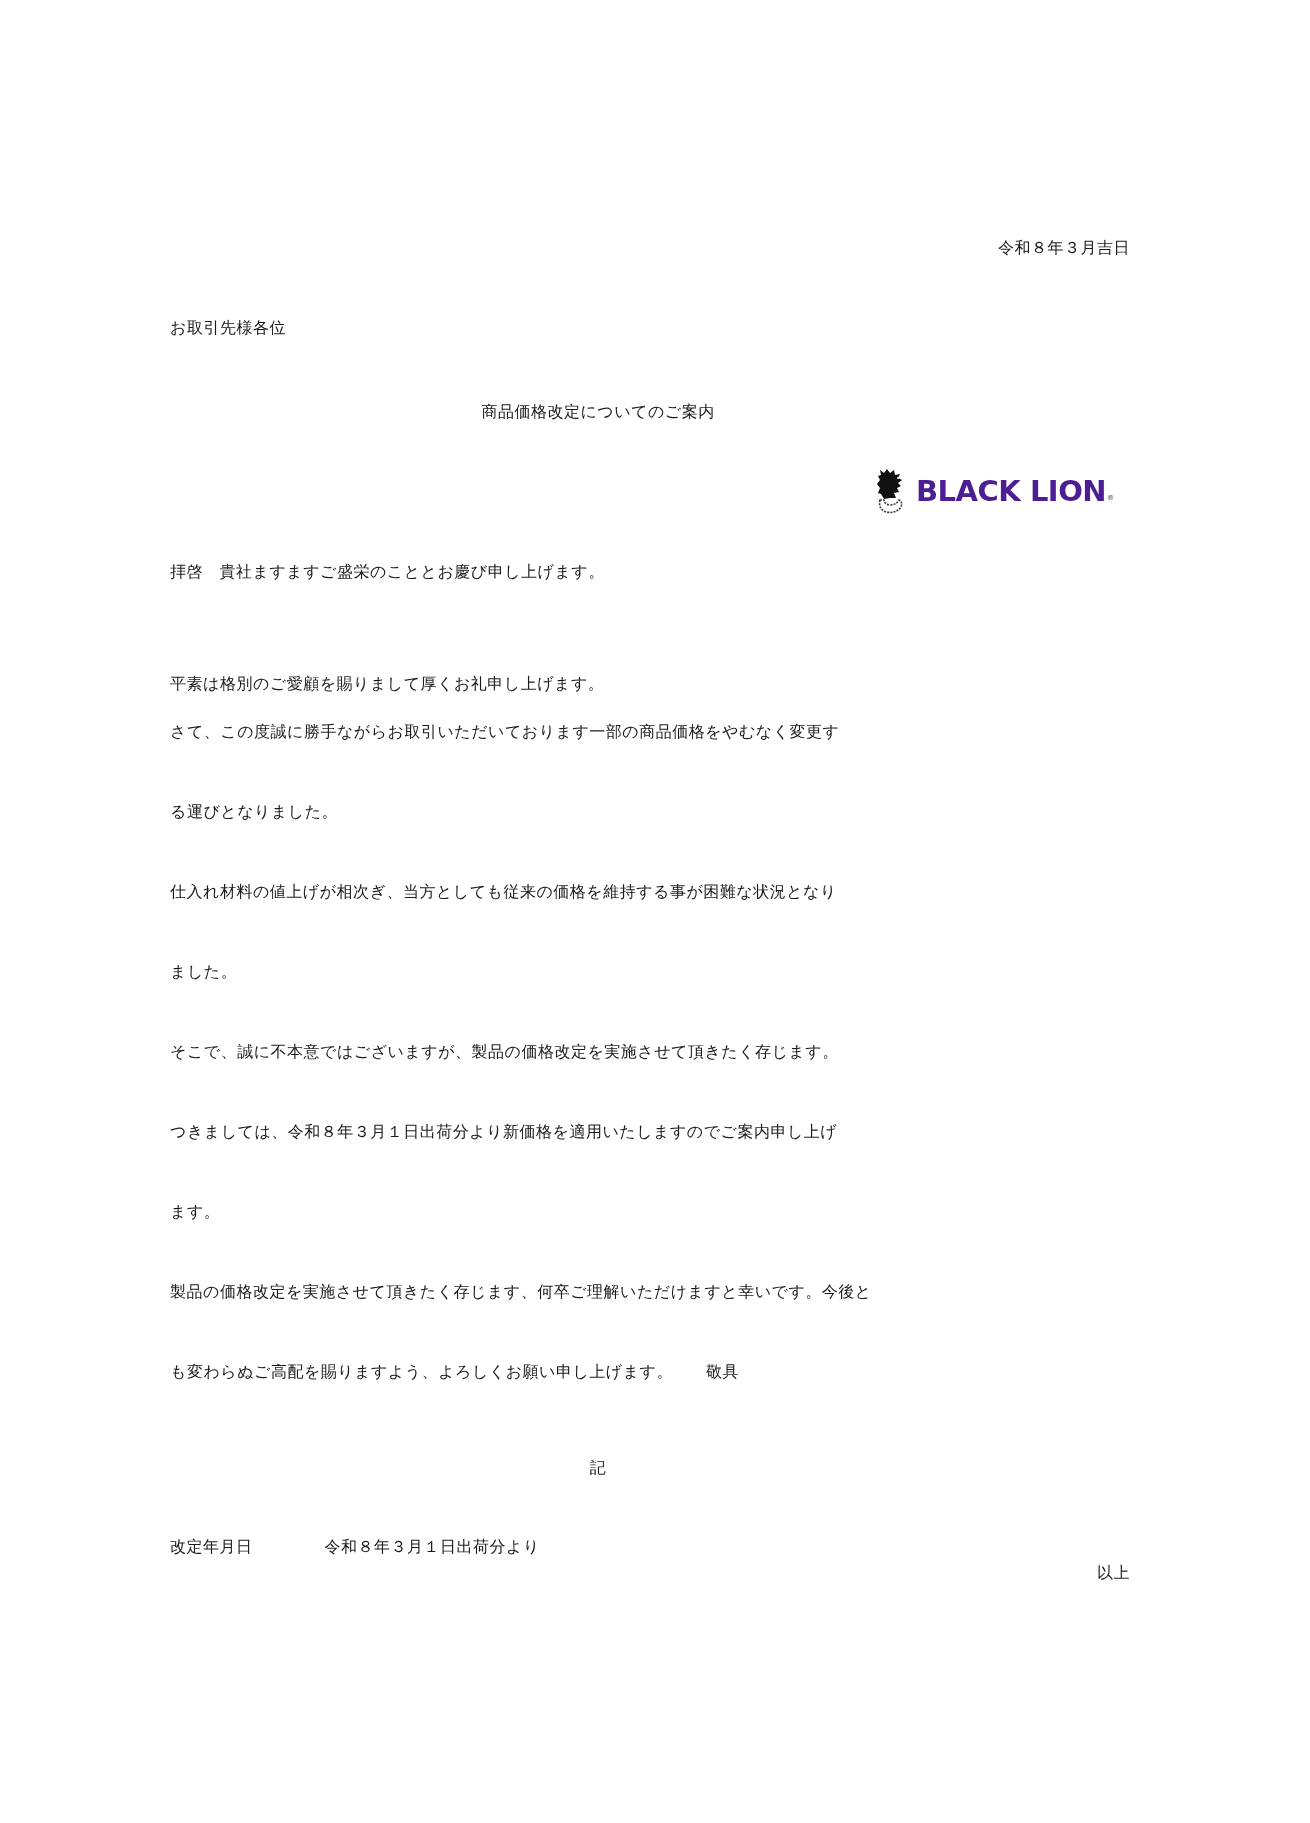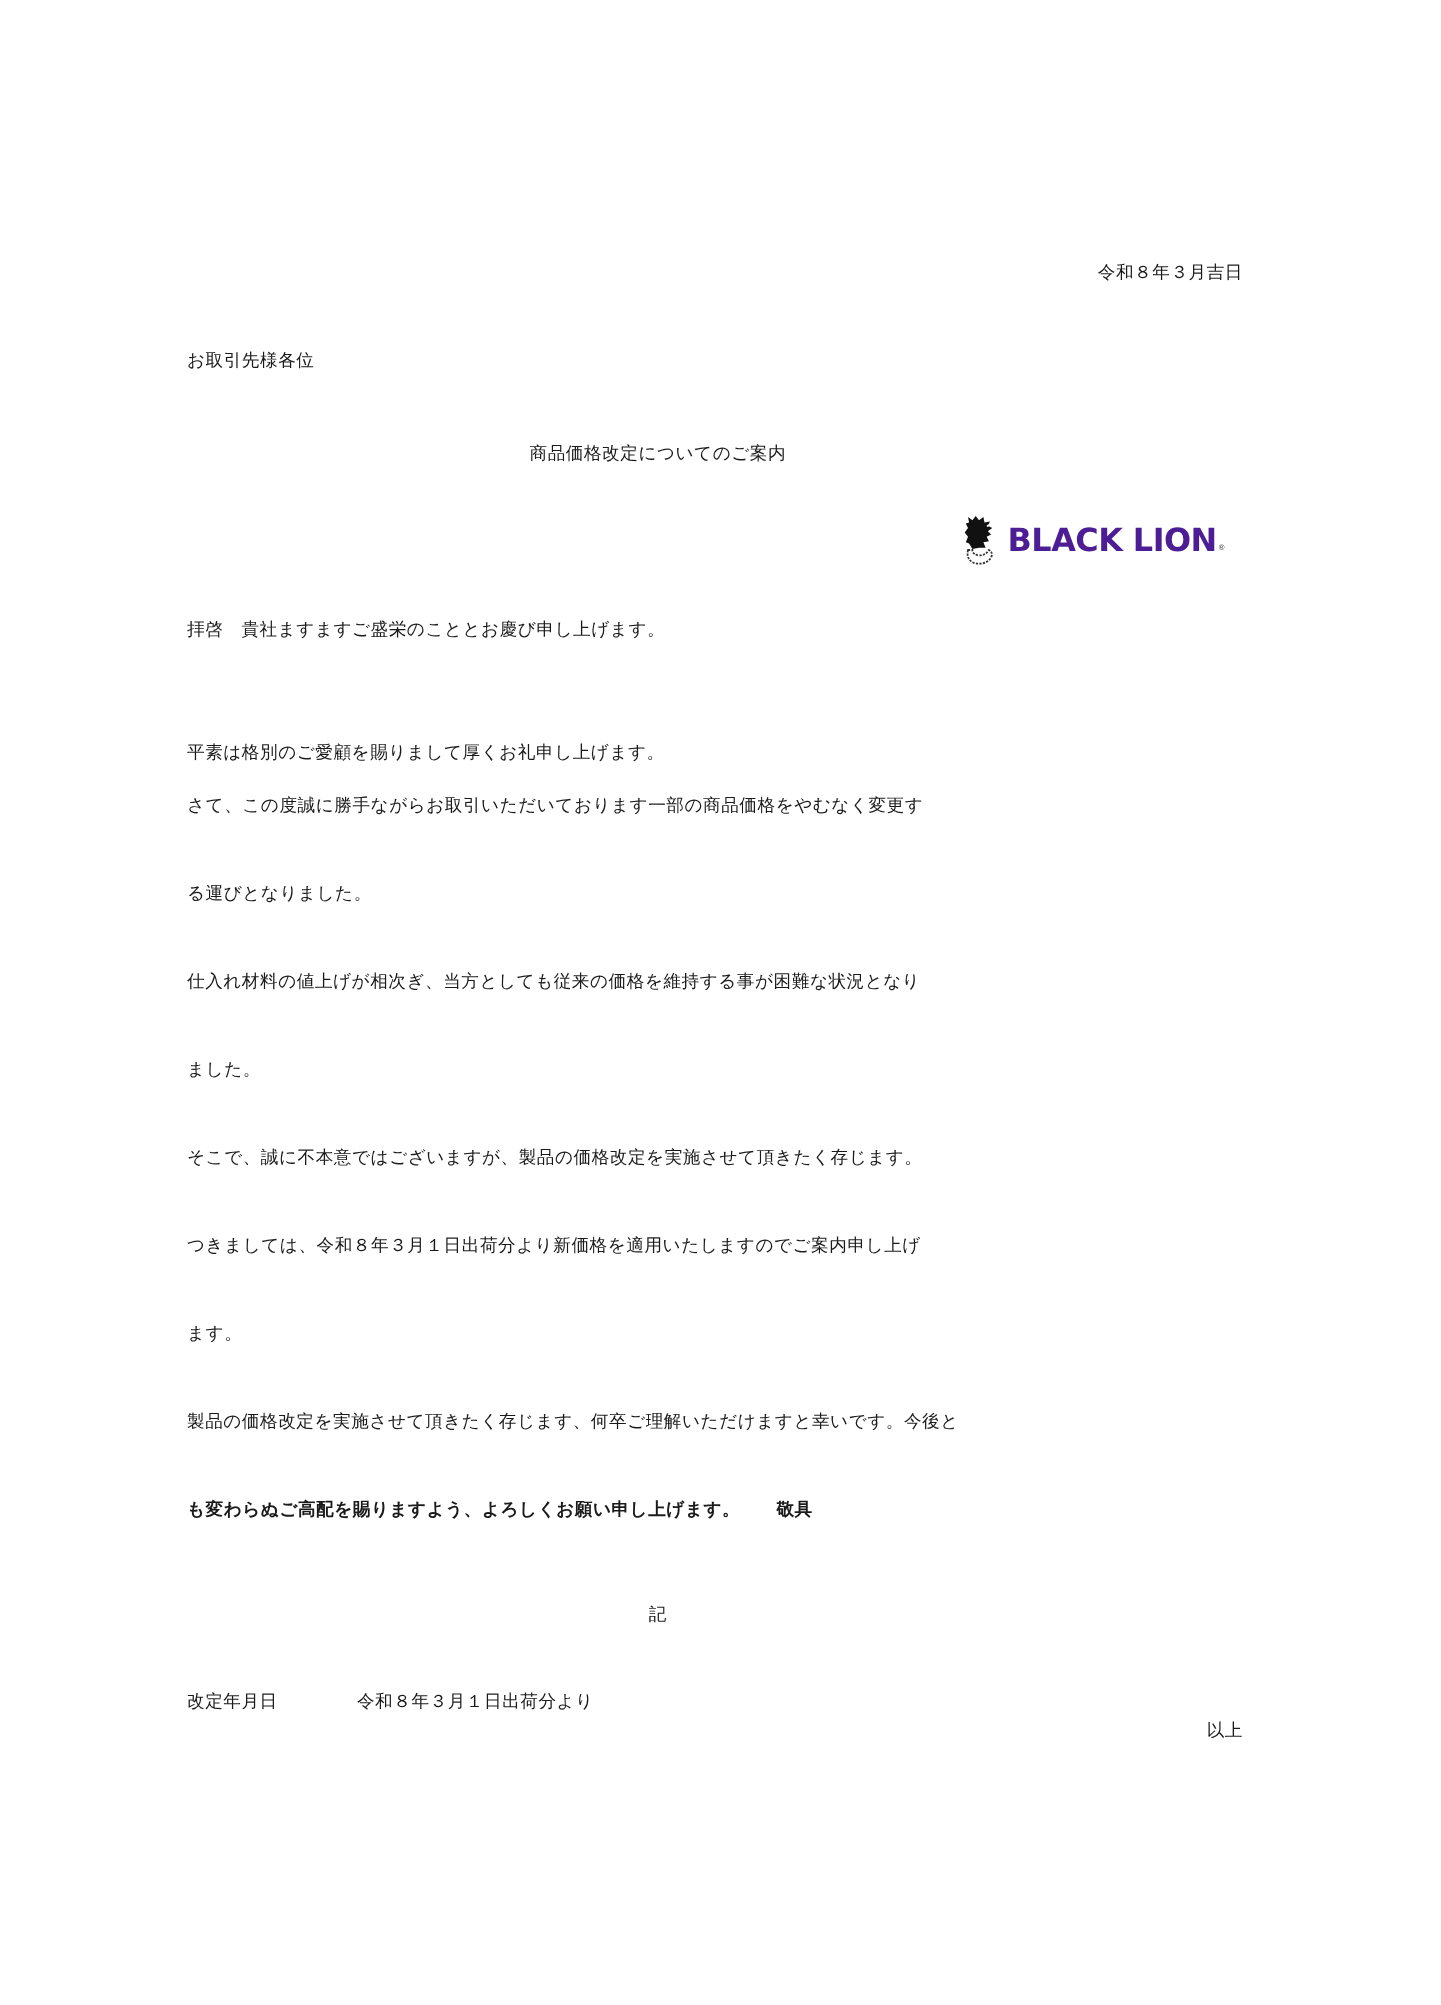--- a/index.html
+++ b/index.html
@@ -79,24 +79,24 @@
     <span class="logo-reg">®</span>
   </div>
 
   <div class="line left" style="top:557px;">拝啓　貴社ますますご盛栄のこととお慶び申し上げます。</div>
   <div class="line left" style="top:637px;margin-top:32px;">平素は格別のご愛顧を賜りまして厚くお礼申し上げます。</div>
   <div class="line left" style="top:717px;">さて、この度誠に勝手ながらお取引いただいております一部の商品価格をやむなく変更す</div>
   <div class="line left" style="top:797px;">る運びとなりました。</div>
   <div class="line left" style="top:877px;">仕入れ材料の値上げが相次ぎ、当方としても従来の価格を維持する事が困難な状況となり</div>
   <div class="line left" style="top:957px;">ました。</div>
   <div class="line left" style="top:1037px;">そこで、誠に不本意ではございますが、製品の価格改定を実施させて頂きたく存じます。</div>
-  <div class="line left" style="top:1117px;">つきましては、令和８年３月１日出荷分より新価格を適用いたしますのでご案内申し上げ</div>
+  <div class="line left" style="top:1117px;font-family:Liberation Serif, serif;">つきましては、令和８年３月１日出荷分より新価格を適用いたしますのでご案内申し上げ</div>
   <div class="line left" style="top:1197px;">ます。</div>
   <div class="line left" style="top:1277px;">製品の価格改定を実施させて頂きたく存じます、何卒ご理解いただけますと幸いです。今後と</div>
-  <div class="line left" style="top:1357px;font-weight:bold;">も変わらぬご高配を賜りますよう、よろしくお願い申し上げます。　　敬具</div>
+  <div class="line left" style="top:1357px;">も変わらぬご高配を賜りますよう、よろしくお願い申し上げます。　　敬具</div>
 
   <div class="line center" style="top:1453px;">記</div>
 
   <div class="line left" style="top:1533px;font-family:Liberation Mono, monospace;">
     <span>改定年月日</span><span class="gap-field"></span><span>令和８年３月１日出荷分より</span>
   </div>
 
   <div class="line right" style="top:1548px;margin-top:10px;">以上</div>
 
 </div>

